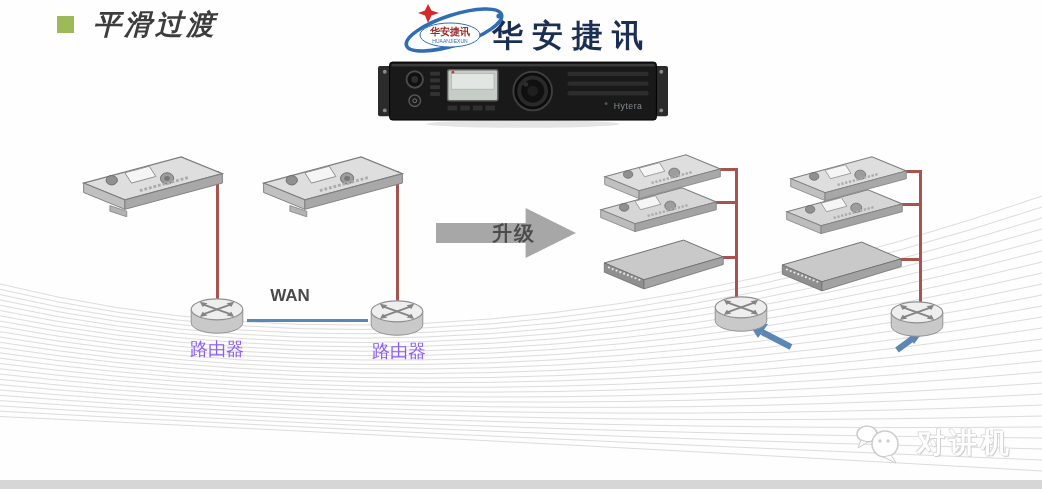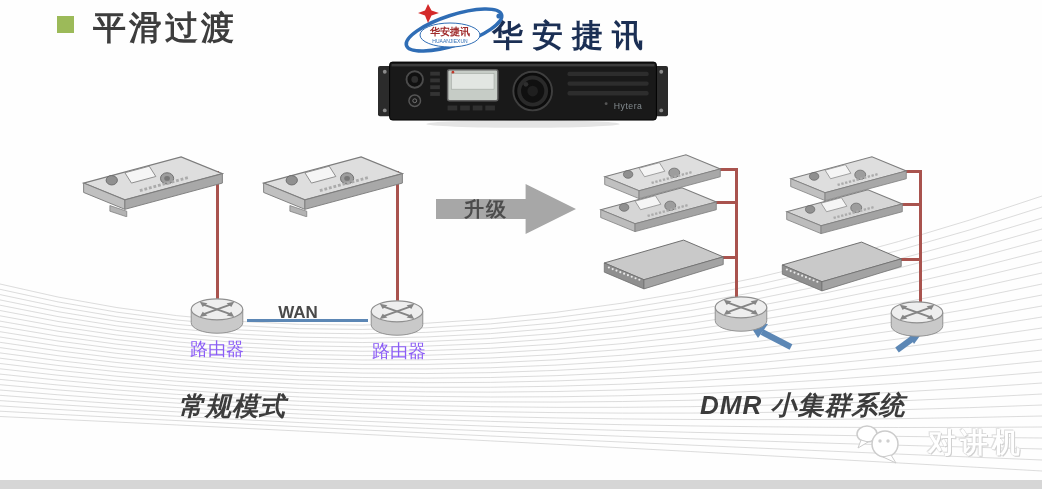--- a/index.html
+++ b/index.html
@@ -4,42 +4,42 @@
 <style>
   html,body{margin:0;padding:0;background:#ffffff;}
   body{font-family:"Liberation Sans","DejaVu Sans",sans-serif;}
   #stage{position:relative;width:1042px;height:489px;background:#fefefe;overflow:hidden;}
   .abs{position:absolute;}
   
   #fan-pattern{position:absolute;inset:0;z-index:0;}
   .fan-line{fill:none;stroke:#cbcbcb;stroke-width:0.8;opacity:.85;}
   
   .bullet{width:17px;height:17px;background:var(--bullet-green,#9cba59);z-index:5;}
-  .slide-title{font-size:33px;font-weight:600;color:#3d3d3d;letter-spacing:3px;z-index:5;}
+  .slide-title{font-size:28px;font-weight:600;color:#3d3d3d;letter-spacing:3px;z-index:5;font-style:italic;}
   
   .brand{font-size:31px;font-weight:900;color:var(--brand-navy,#1b2f54);letter-spacing:9px;z-index:5;white-space:nowrap;}
   
   .redh,.redv{background:var(--red-link,#a9534e);z-index:1;}
   .blueh{background:var(--blue-link,#5c87b5);z-index:1;}
   .linklabel{color:#4a4a4a;font-size:17px;font-weight:600;text-align:center;z-index:5;}
   .nodelabel{color:#8b5cf6;font-size:18px;text-align:center;z-index:5;}
   .dev{z-index:4;}
   
   .up-arrow{width:140px;height:50px;background:var(--arrow-gray,#a7a7a7);
     clip-path:polygon(0% 30%,64% 30%,64% 0%,100% 50%,64% 100%,64% 70%,0% 70%);
     display:flex;align-items:center;justify-content:center;padding-right:40px;box-sizing:border-box;
     z-index:2;}
   .up-arrow span{font-size:20px;font-weight:700;color:#4c4c4c;letter-spacing:2px;}
   
   .mso{width:168px;height:50px;border-radius:50%;z-index:2;display:flex;align-items:center;justify-content:center;
     background:radial-gradient(ellipse at 50% 22%,#bad23f 0%,var(--mso-green,#8fae1c) 55%,#72900c 100%);
     font-size:24px;font-weight:800;color:#3e4531;letter-spacing:1px;}
   .caption{font-size:26px;font-weight:700;font-style:italic;color:#3c3c3c;z-index:5;white-space:nowrap;letter-spacing:1px;}
   
-  .watermark{display:flex;align-items:center;gap:17px;z-index:6;}
+  .watermark{display:flex;align-items:center;gap:6px;z-index:6;}
   .watermark .wm-text{font-size:28px;font-weight:700;color:#ffffff;letter-spacing:4px;
     text-shadow:0 0 1px #bdbdbd,1px 1px 0 #d2d2d2,-1px -1px 0 #e3e3e3;}
   .bottom-bar{left:0;bottom:0;width:100%;height:9px;background:var(--bottom-bar,#d6d6d6);z-index:6;}
   svg{display:block;}
 </style>
 </head>
 <body>
 
 <div id="stage">
 
@@ -120,21 +120,21 @@
     <circle cx="236" cy="47" r="1.5" fill="#555"></circle>
     <text x="244" y="53" font-size="9" fill="#848c90" letter-spacing="0.5">Hytera</text>
   </svg>
 
   <div class="abs redh" style="left:196px;top:171px;width:23px;height:3px;"></div>
   <div class="abs redv" style="left:216px;top:171px;width:3px;height:130px;"></div>
   <div class="abs redh" style="left:360px;top:171px;width:39px;height:3px;"></div>
   <div class="abs redv" style="left:396px;top:171px;width:3px;height:132px;"></div>
 
   <div class="abs blueh" style="left:247px;top:319px;width:121px;height:3px;"></div>
-  <div class="abs linklabel" style="left:248px;top:286px;width:100px;margin-top:17px;">WAN</div>
+  <div class="abs linklabel" style="left:240px;top:286px;width:100px;">WAN</div>
 
   <svg class="abs dev" style="left:78px;top:151px;" width="150" height="66" viewBox="0 0 160 70">
     <polygon points="6,34 110,6 154,24 50,52" fill="#dedede" stroke="#7d7d7d" stroke-width="1.3"></polygon>
     <polygon points="6,34 50,52 50,62 6,44" fill="#c0c0c0" stroke="#7d7d7d" stroke-width="1"></polygon>
     <polygon points="50,52 154,24 154,34 50,62" fill="#a8a8a8" stroke="#7d7d7d" stroke-width="1"></polygon>
     <ellipse cx="36" cy="31" rx="6" ry="5" fill="#909090" stroke="#6a6a6a"></ellipse>
     <polygon points="50,23 76,16 83,27 57,34" fill="#f5f5f5" stroke="#8a8a8a"></polygon>
     <ellipse cx="95" cy="29" rx="7" ry="6" fill="#9d9d9d" stroke="#6a6a6a"></ellipse>
     <ellipse cx="95" cy="29" rx="3" ry="2.5" fill="#777"></ellipse>
     <line x1="66" y1="42" x2="118" y2="28" stroke="#ababab" stroke-width="3" stroke-dasharray="3,2"></line>
@@ -175,23 +175,22 @@
       </g>
     <g fill="#858585">
         <polygon points="12,6 20,7.5 15,11.5"></polygon>
         <polygon points="48,6 40,7.5 45,11.5"></polygon>
     <polygon points="12,22 20,20.5 15,16.5"></polygon>
         <polygon points="48,22 40,20.5 45,16.5"></polygon>
       </g>
   </svg>
   <div class="abs nodelabel" style="left:162px;top:337px;width:110px;">路由器</div>
   <div class="abs nodelabel" style="left:344px;top:339px;width:110px;">路由器</div>
-  <div class="abs caption" style="left:178px;top:389px;">常规模式</div>
-
-  <div class="abs up-arrow" style="left:436px;top:184px;">
+
+  <div class="abs up-arrow" style="left:436px;top:208px;justify-content:flex-end;">
     <span>升级</span>
   </div>
 
   <div class="abs redh" style="left:710px;top:168px;width:28px;height:3px;"></div>
   <div class="abs redh" style="left:704px;top:201px;width:34px;height:3px;"></div>
   <div class="abs redh" style="left:712px;top:256px;width:26px;height:3px;"></div>
   <div class="abs redv" style="left:735px;top:168px;width:3px;height:131px;"></div>
 
   <div class="abs redh" style="left:896px;top:170px;width:26px;height:3px;"></div>
   <div class="abs redh" style="left:892px;top:203px;width:30px;height:3px;"></div>
@@ -300,21 +299,20 @@
   </svg>
 
 
   <svg class="abs" style="left:0;top:0;z-index:3;pointer-events:none;" width="1042" height="489" viewBox="0 0 1042 489">
     <line x1="791" y1="347" x2="762" y2="332" stroke="var(--blue-link,#5c87b5)" stroke-width="6"></line>
     <polygon points="747,321 768,324 758,338" fill="var(--blue-link,#5c87b5)"></polygon>
     <line x1="897" y1="350" x2="912" y2="339" stroke="var(--blue-link,#5c87b5)" stroke-width="6"></line>
     <polygon points="925,329 906,330 914,344" fill="var(--blue-link,#5c87b5)"></polygon>
   </svg>
 
-  <div class="abs caption" style="left:700px;top:388px;">DMR 小集群系统</div>
 
   <div class="abs watermark" style="left:855px;top:420px;">
     <svg width="56" height="46" viewBox="0 0 56 46">
       <ellipse cx="12" cy="14" rx="10" ry="8" fill="#ffffff" stroke="#cccccc" stroke-width="1.5"></ellipse>
       <polygon points="6,20 3,28 13,22" fill="#ffffff" stroke="#cccccc" stroke-width="1"></polygon>
       <circle cx="30" cy="24" r="13" fill="#ffffff" stroke="#cccccc" stroke-width="1.5"></circle>
       <polygon points="36,35 41,43 28,37" fill="#ffffff" stroke="#cccccc" stroke-width="1"></polygon>
       <circle cx="25" cy="21" r="1.7" fill="#cfcfcf"></circle>
         <circle cx="33" cy="21" r="1.7" fill="#cfcfcf"></circle>
     </svg>

